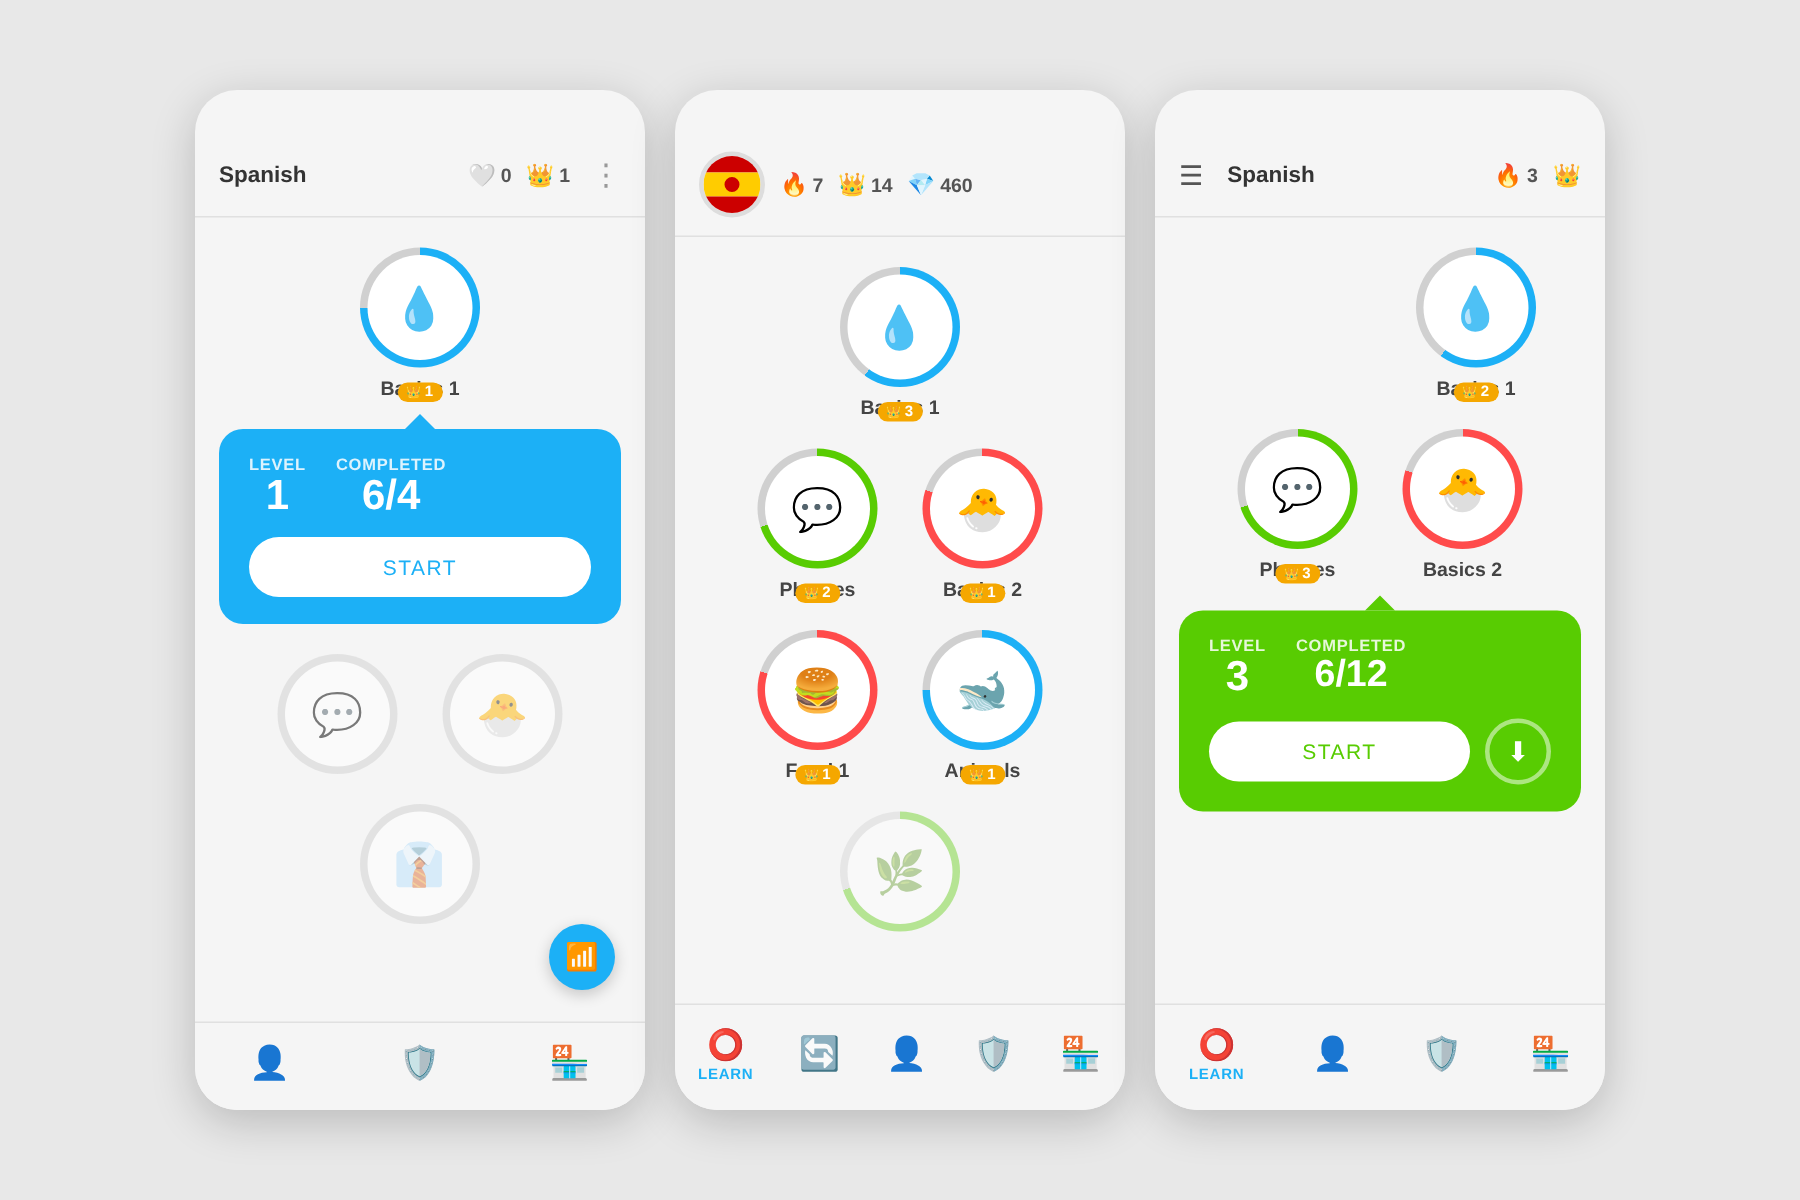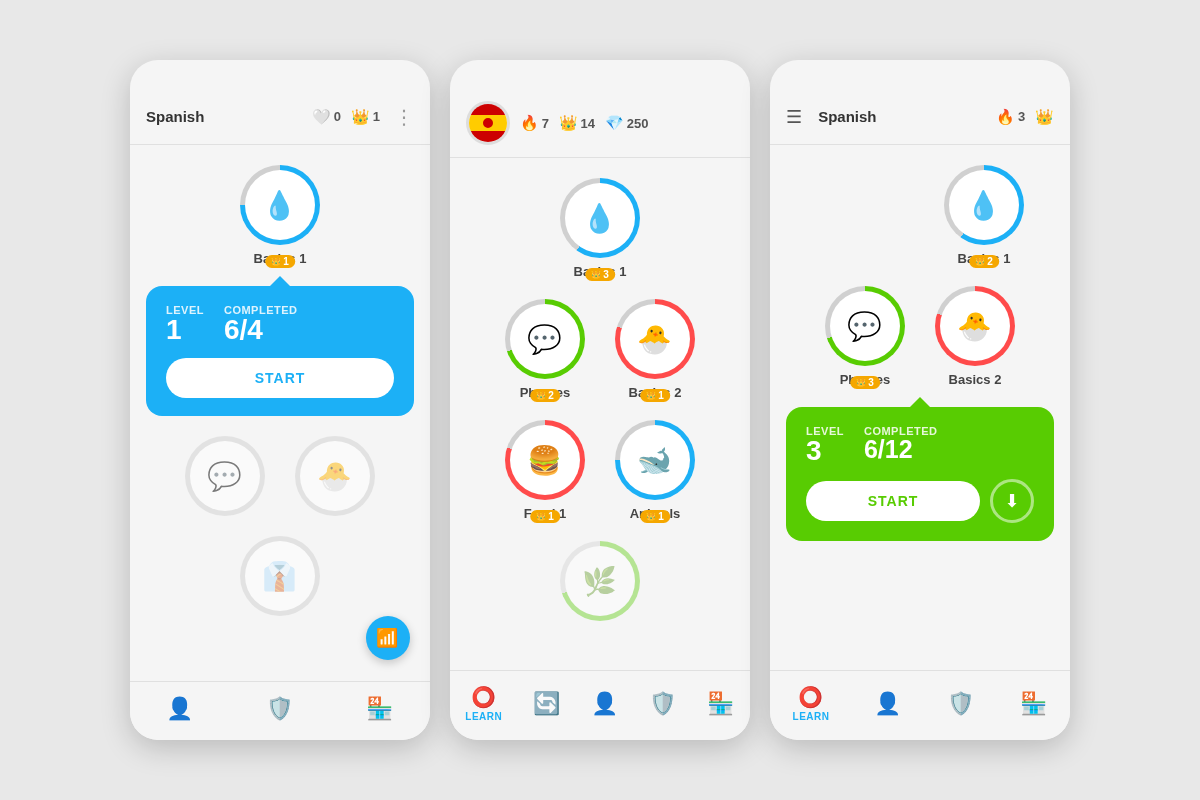--- a/index.html
+++ b/index.html
@@ -212,20 +212,21 @@
       border-left: 10px solid transparent;
       border-right: 10px solid transparent;
     }
     .popup-blue::before { border-bottom: 10px solid #1cb0f6; }
     .popup-green::before { border-bottom: 10px solid #58cc02; }
 
     .popup-stats {
       display: flex;
       gap: 20px;
       margin-bottom: 14px;
+      text-align: center;
     }
     .popup-stat {
       display: flex;
       flex-direction: column;
     }
     .popup-stat .ps-label {
       font-size: 11px;
       color: rgba(255,255,255,0.85);
       font-weight: 600;
       text-transform: uppercase;
@@ -242,21 +243,21 @@
       align-items: center;
       gap: 10px;
     }
     .start-btn {
       flex: 1;
       background: white;
       border: none;
       border-radius: 24px;
       padding: 12px;
       font-size: 14px;
-      font-weight: 700;
+      font-weight: 400;
       letter-spacing: 1px;
       cursor: pointer;
     }
     .start-btn-blue { color: #1cb0f6; }
     .start-btn-green { color: #58cc02; }
     .download-btn {
       width: 44px;
       height: 44px;
       border-radius: 50%;
       border: 3px solid rgba(255,255,255,0.5);
@@ -428,21 +429,21 @@
       <div class="stat fire">
         <span class="icon">🔥</span>
         <span>7</span>
       </div>
       <div class="stat crown">
         <span class="icon">👑</span>
         <span>14</span>
       </div>
       <div class="stat gem">
         <span class="icon">💎</span>
-        <span>250</span>
+        <span>460</span>
       </div>
     </div>
 
     <div class="scroll-area">
 
       <div class="skill-item">
         <div class="ring-blue-partial skill-circle">
           <div class="inner-white skill-circle-inner">
             <span>💧</span>
           </div>

